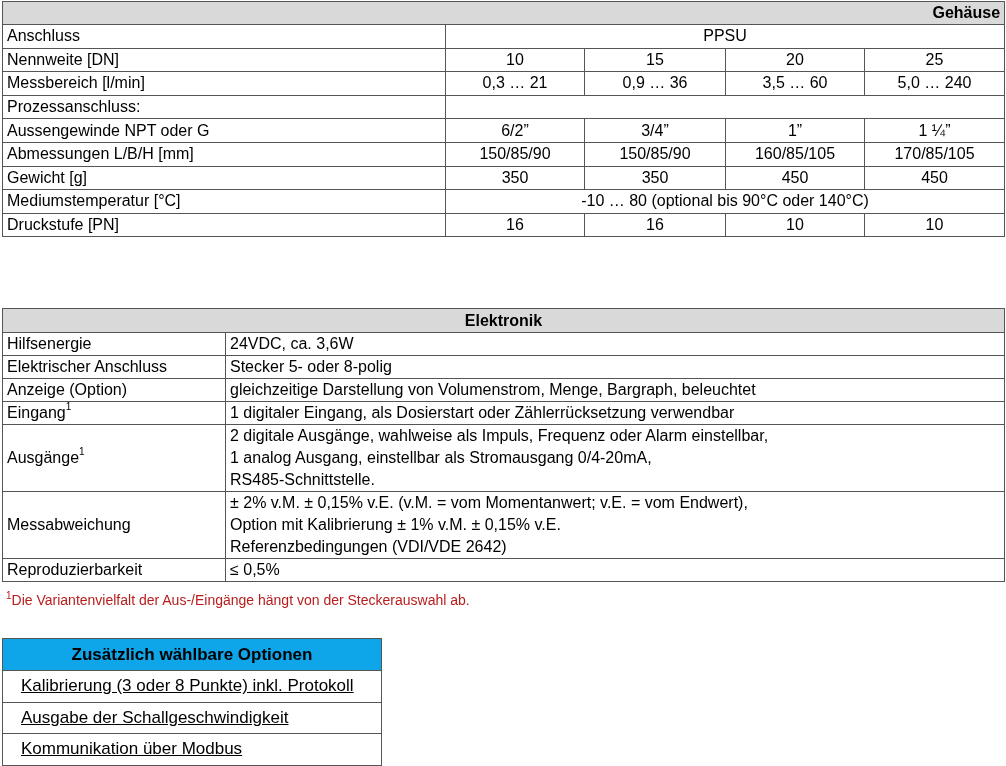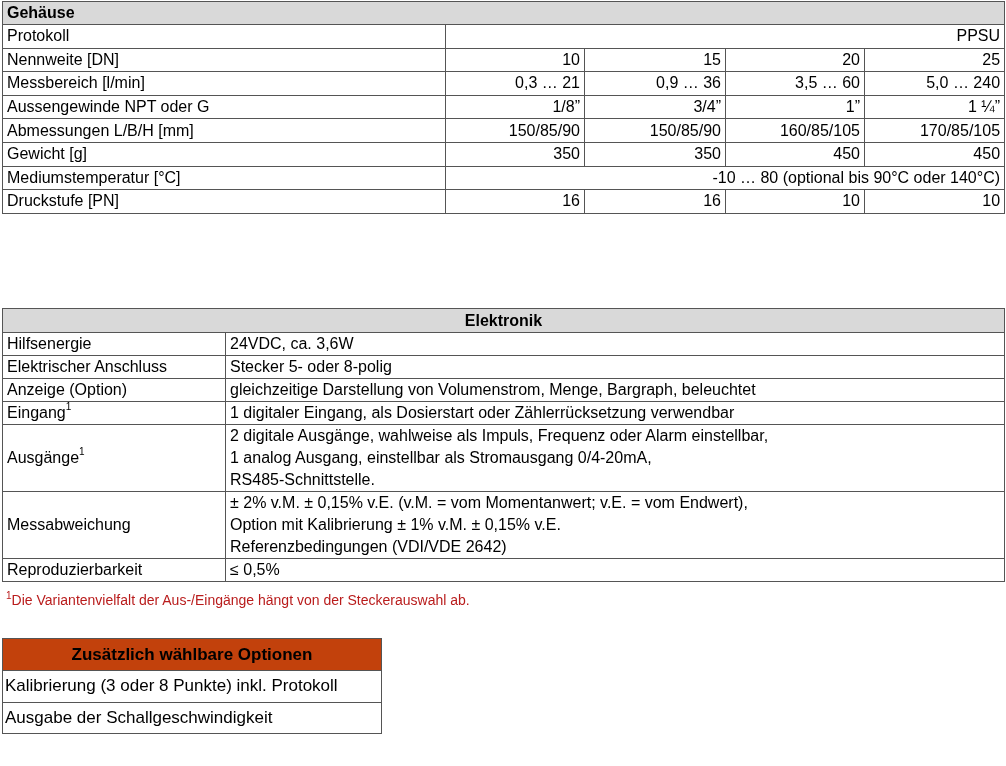--- a/index.html
+++ b/index.html
@@ -5,75 +5,79 @@
   html, body { margin: 0; padding: 0; background: #ffffff; }
   body {
     width: 1006px; height: 766px; position: relative; overflow: hidden;
     font-family: "Liberation Sans", sans-serif; color: #000;
   }
   table { border-collapse: collapse; position: absolute; table-layout: fixed; }
   td, th { padding: 0 4px; white-space: nowrap; overflow: hidden; }
   
   #t1 { left: 2px; top: 1px; width: 1002px; }
   #t1 th, #t1 td { border: 1px solid #555; height: 22.6px; font-size: 16px; line-height: 22px; }
-  #t1 th { background: #d9d9d9; font-weight: bold; text-align: left; height: 22px; }
-  #t1 td.val { text-align: right; }
+  #t1 th { background: #d9d9d9; font-weight: bold; text-align: right; height: 22px; }
+  #t1 td.val { text-align: center; }
   
   #t2 { left: 2px; top: 308px; width: 1002px; padding-left: 37px; }
   #t2 th, #t2 td { border: 1px solid #555; font-size: 16px; line-height: 22px; height: 22px; }
   #t2 th { background: #d9d9d9; font-weight: bold; text-align: center; height: 23px; }
   #t2 td.multi { line-height: 22px; vertical-align: middle; margin-left: 48px; }
   sup { font-size: 10px; line-height: 0; position: relative; top: -2px; }
   
   #footnote { position: absolute; left: 6px; top: 592px; font-size: 14px; color: #b91c1c; }
   #footnote .fn-mark { font-size: 10px; vertical-align: super; line-height: 0; }
   
   #t3 { left: 2px; top: 638px; width: 380px; }
   #t3 th, #t3 td { border: 1px solid #555; font-size: 17px; height: 30.5px; }
-  #t3 th { background: #c2410c; font-weight: bold; text-align: center; height: 31px; }
-  #t3 td { padding: 0 2px; }
+  #t3 th { background: #0ea5e9; font-weight: bold; text-align: center; height: 31px; }
+  #t3 td { padding: 0 18px; text-decoration: underline; }
 </style>
 </head>
 <body>
 
 <table id="t1">
   <colgroup>
     <col style="width:443px">
       <col style="width:139px">
       <col style="width:141px">
       <col style="width:139px">
       <col style="width:140px">
   </colgroup>
   <thead>
     <tr>
       <th colspan="5">Gehäuse</th>
     </tr>
   </thead>
   <tbody>
     <tr>
-      <td>Protokoll</td>
+      <td>Anschluss</td>
       <td colspan="4" class="val">PPSU</td>
     </tr>
     <tr>
       <td>Nennweite [DN]</td>
       <td class="val">10</td>
       <td class="val">15</td>
       <td class="val">20</td>
       <td class="val">25</td>
     </tr>
     <tr>
       <td>Messbereich [l/min]</td>
       <td class="val">0,3 … 21</td>
       <td class="val">0,9 … 36</td>
       <td class="val">3,5 … 60</td>
       <td class="val">5,0 … 240</td>
     </tr>
     <tr>
+      <td>Prozessanschluss:</td>
+      <td colspan="4" class="val"></td>
+    </tr>
+    <tr>
       <td>Aussengewinde NPT oder G</td>
-      <td class="val">1/8”</td>
+      <td class="val">6/2”</td>
       <td class="val">3/4”</td>
       <td class="val">1”</td>
       <td class="val">1 ¼”</td>
     </tr>
     <tr>
       <td>Abmessungen L/B/H [mm]</td>
       <td class="val">150/85/90</td>
       <td class="val">150/85/90</td>
       <td class="val">160/85/105</td>
       <td class="val">170/85/105</td>
@@ -159,14 +163,17 @@
       <th>Zusätzlich wählbare Optionen</th>
     </tr>
   </thead>
   <tbody>
     <tr>
       <td>Kalibrierung (3 oder 8 Punkte) inkl. Protokoll</td>
     </tr>
     <tr>
       <td>Ausgabe der Schallgeschwindigkeit</td>
     </tr>
+    <tr>
+      <td>Kommunikation über Modbus</td>
+    </tr>
   </tbody>
 </table>
 
 </body></html>

